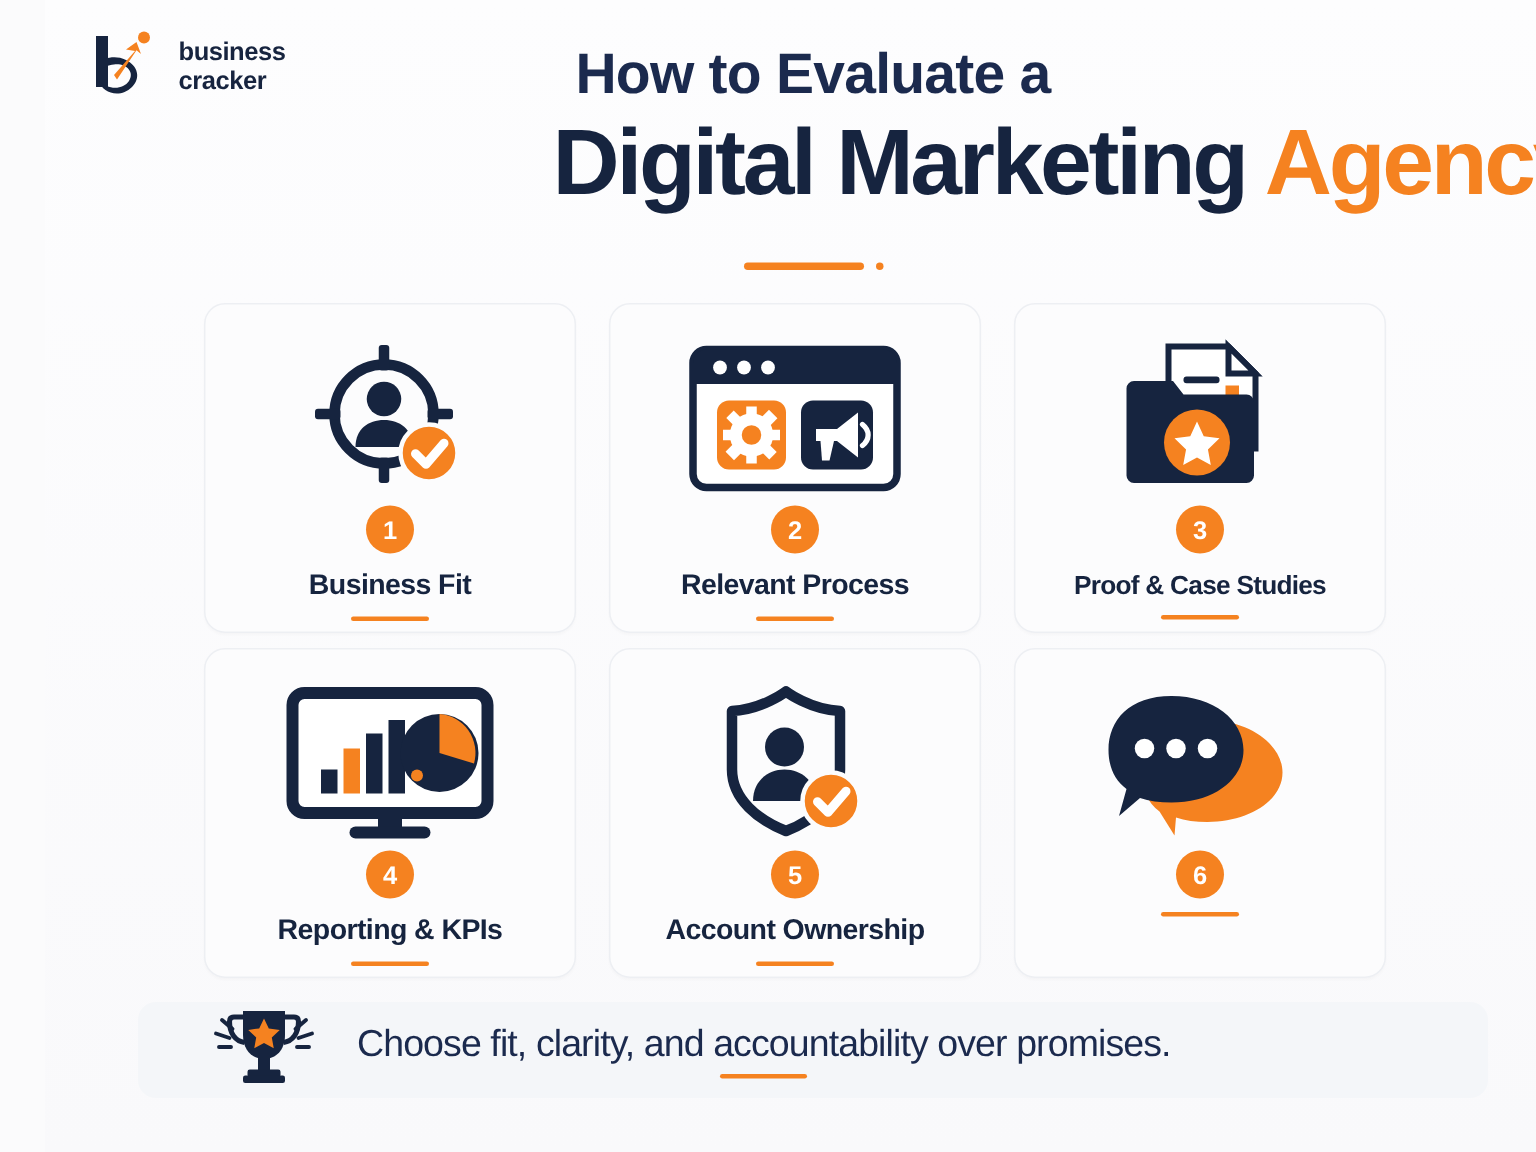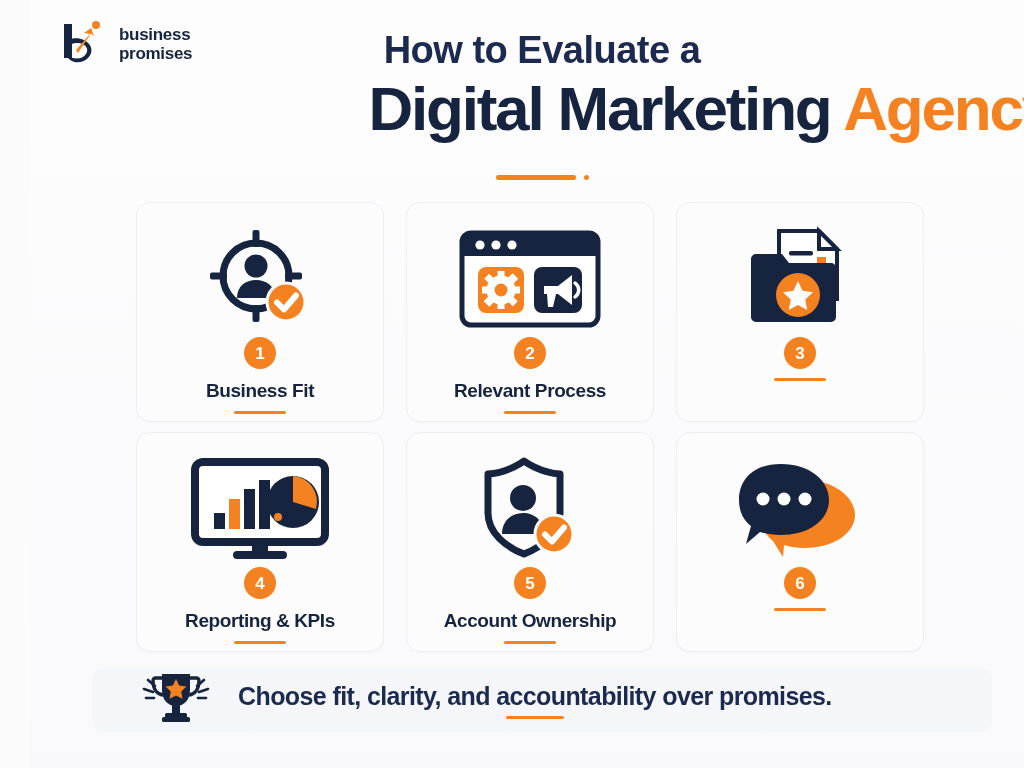--- a/index.html
+++ b/index.html
@@ -178,21 +178,21 @@
     padding-left: 44px;
     gap: 22px;
   }
   .footer-text-wrap {
     display: flex;
     flex-direction: column;
     align-items: center;
   }
   .footer-text {
     font-size: 25px;
-    font-weight: bold;
+    font-weight: normal;
     color: #1b2a4e;
     letter-spacing: -0.6px;
     white-space: nowrap;
   }
   .footer-underline {
     margin-top: 5px;
     width: 58px;
     height: 3px;
     border-radius: 2px;
     background: #f58220;
@@ -207,21 +207,21 @@
     <span>
       <svg class="logo-mark" viewBox="0 0 56 56" xmlns="http://www.w3.org/2000/svg">
         <path d="M10 8 L18 8 L18 42 L10 42 Z" fill="#16243f"></path>
         <path d="M14 24 C14 24 22 20 30 24 C38 28 40 36 34 42 C26 50 14 46 12 38 C18 44 28 44 32 38 C36 32 30 26 22 27 C18 27.5 15 29 14 30 Z" fill="#16243f"></path>
         <path d="M22 34 L36 18 L30 17 L37 12 L40 20 L37 17.5 L24 37 Z" fill="#f58220"></path>
         <circle cx="42" cy="9" r="4" fill="#f58220"></circle>
       </svg>
     </span>
     <span class="logo-text">
       <span>business</span>
-      <span>promises</span>
+      <span>cracker</span>
     </span>
   </div>
 
   <div class="title-block">
     <div class="title-line1">How to Evaluate a</div>
     <div class="title-line2"><span>Digital Marketing</span> <span class="title-accent">Agency</span></div>
   </div>
   <div class="title-underline-wrap">
     <div class="title-underline"></div>
     <div class="title-dot"></div>
@@ -288,20 +288,21 @@
           <rect x="48" y="26" width="24" height="4.5" rx="2" fill="#16243f"></rect>
           <rect x="50" y="50" width="9" height="14" fill="#f58220"></rect>
           <rect x="63" y="41" width="9" height="23" fill="#f58220"></rect>
           <rect x="76" y="32" width="9" height="32" fill="#f58220"></rect>
           <path d="M10 34 a5 5 0 0 1 5 -5 h26 l7 9 h42 a5 5 0 0 1 5 5 v49 a5 5 0 0 1 -5 5 h-75 a5 5 0 0 1 -5 -5 z" fill="#16243f"></path>
           <circle cx="57" cy="70" r="22" fill="#f58220"></circle>
           <path d="M57 56 L61.5 65.8 L72 67.2 L64.3 74.6 L66.2 85 L57 80 L47.8 85 L49.7 74.6 L42 67.2 L52.5 65.8 Z" fill="#ffffff"></path>
         </svg>
       </div>
       <div class="badge">3</div>
+      <div class="card-label small">Proof &amp; Case Studies</div>
       <div class="card-underline"></div>
     </div>
 
     <div class="card">
       <div class="card-icon">
         <svg width="140" height="104" viewBox="0 0 140 104" xmlns="http://www.w3.org/2000/svg">
           <rect x="5" y="5" width="130" height="80" rx="8" fill="#ffffff" stroke="#16243f" stroke-width="8"></rect>
           <rect x="24" y="56" width="11" height="16" fill="#16243f"></rect>
           <rect x="39" y="42" width="11" height="30" fill="#f58220"></rect>
           <rect x="54" y="32" width="11" height="40" fill="#16243f"></rect>

